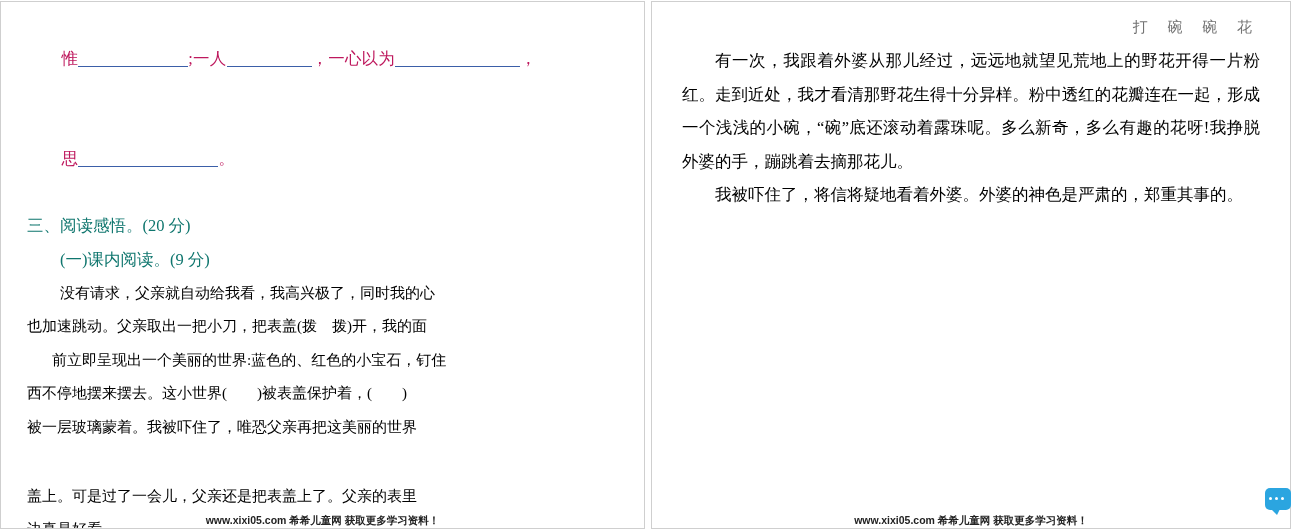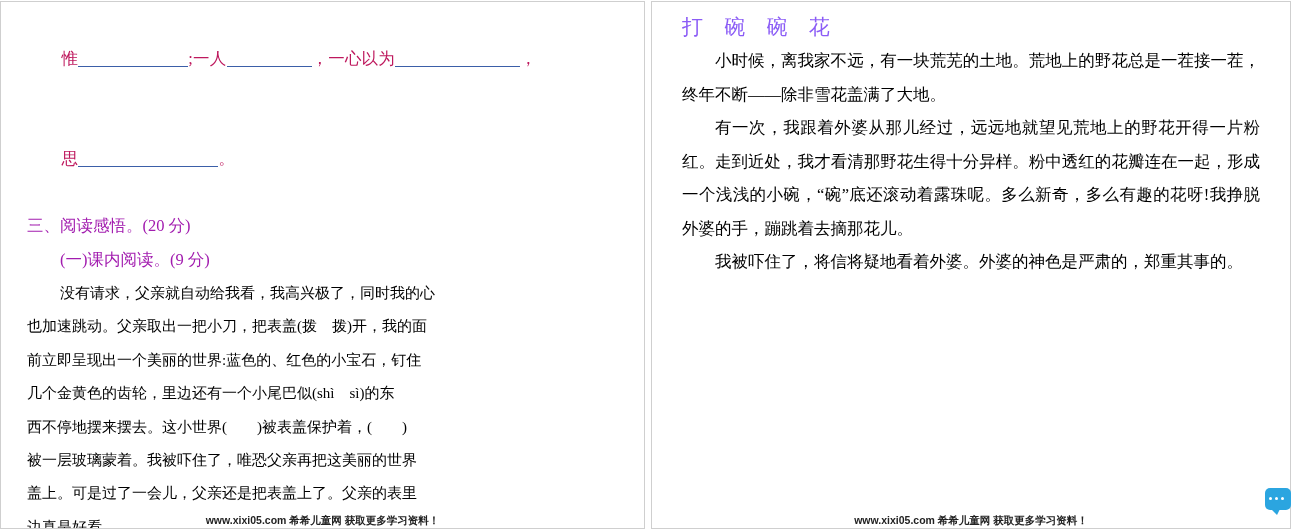--- a/index.html
+++ b/index.html
@@ -56,31 +56,31 @@
     border-bottom: 1.3px solid #3b5fa8;
     height: 16px;
     vertical-align: -3px;
   }
   .b-110 { width: 110px; }
   .b-85  { width: 85px; }
   .b-125 { width: 125px; }
   .b-140 { width: 140px; }
 
   .heading-title {
-    text-align: left;
-    font-size: 21px;
+    text-align: right;
+    font-size: 15px;
     line-height: 34px;
     letter-spacing: 8px;
-    color: #8b5cf6;
+    color: #737373;
     padding-top: 8px;
   }
   .section-title {
     font-size: 16.5px;
     line-height: 34px;
-    color: #a21caf;
+    color: #0f766e;
   }
   .para {
     font-size: 16.5px;
     line-height: 33.5px;
     color: #000;
     text-indent: 33px;
     text-align: justify;
     text-justify: inter-ideograph;
   }
   .para-left {
@@ -149,38 +149,36 @@
       <div class="line">
         <span>思</span><span class="blank b-140"></span><span>。</span>
       </div>
 
       <div class="section-title">三、阅读感悟。(20 分)</div>
 
       <div class="section-title" style="text-indent:33px;">(一)课内阅读。(9 分)</div>
 
       <div class="para-left">没有请求，父亲就自动给我看，我高兴极了，同时我的心</div>
       <div class="para-left" style="text-indent:0;">也加速跳动。父亲取出一把小刀，把表盖(拨　拨)开，我的面</div>
-      <div class="para-left" style="text-indent:0;">前立即呈现出一个美丽的世界:蓝色的、红色的小宝石，钉住</div>
-      <div class="para-left" style="text-indent:0;">几个金黄色的齿轮，里边还有一个小尾巴似(shì　sì)的东</div>
+      <div class="para-left" style="text-indent:0;margin-left:25px;">前立即呈现出一个美丽的世界:蓝色的、红色的小宝石，钉住</div>
       <div class="para-left" style="text-indent:0;">西不停地摆来摆去。这小世界(　　)被表盖保护着，(　　)</div>
       <div class="para-left" style="text-indent:0;">被一层玻璃蒙着。我被吓住了，唯恐父亲再把这美丽的世界</div>
-      <div class="para-left" style="text-indent:0;">盖上。可是过了一会儿，父亲还是把表盖上了。父亲的表里</div>
+      <div class="para-left" style="text-indent:0;margin-top:36px;">盖上。可是过了一会儿，父亲还是把表盖上了。父亲的表里</div>
       <div class="para-left" style="text-indent:0;">边真是好看。</div>
 
     </div>
 
     <div class="footer">www.xixi05.com 希希儿童网 获取更多学习资料！</div>
   </div>
 
   <div class="page page-right">
     <div class="content" style="padding:0 30px;">
 
       <div class="heading-title">打 碗 碗 花</div>
 
-      <div class="para">小时候，离我家不远，有一块荒芜的土地。荒地上的野花总是一茬接一茬，终年不断——除非雪花盖满了大地。</div>
       <div class="para">有一次，我跟着外婆从那儿经过，远远地就望见荒地上的野花开得一片粉红。走到近处，我才看清那野花生得十分异样。粉中透红的花瓣连在一起，形成一个浅浅的小碗，“碗”底还滚动着露珠呢。多么新奇，多么有趣的花呀!我挣脱外婆的手，蹦跳着去摘那花儿。</div>
       <div class="para">我被吓住了，将信将疑地看着外婆。外婆的神色是严肃的，郑重其事的。</div>
     </div>
 
     <div class="footer">www.xixi05.com 希希儿童网 获取更多学习资料！</div>
   </div>
 </div>
 
 <div class="chat-bubble">
   <div class="chat-dots">

